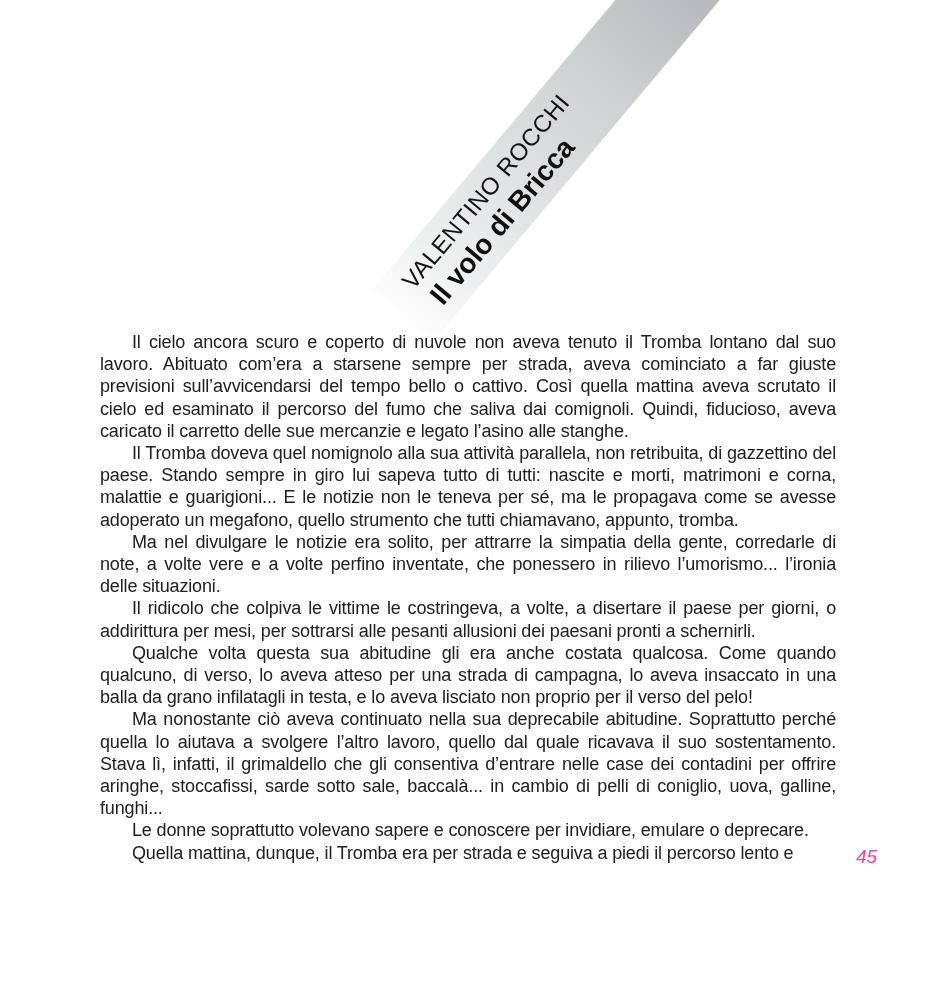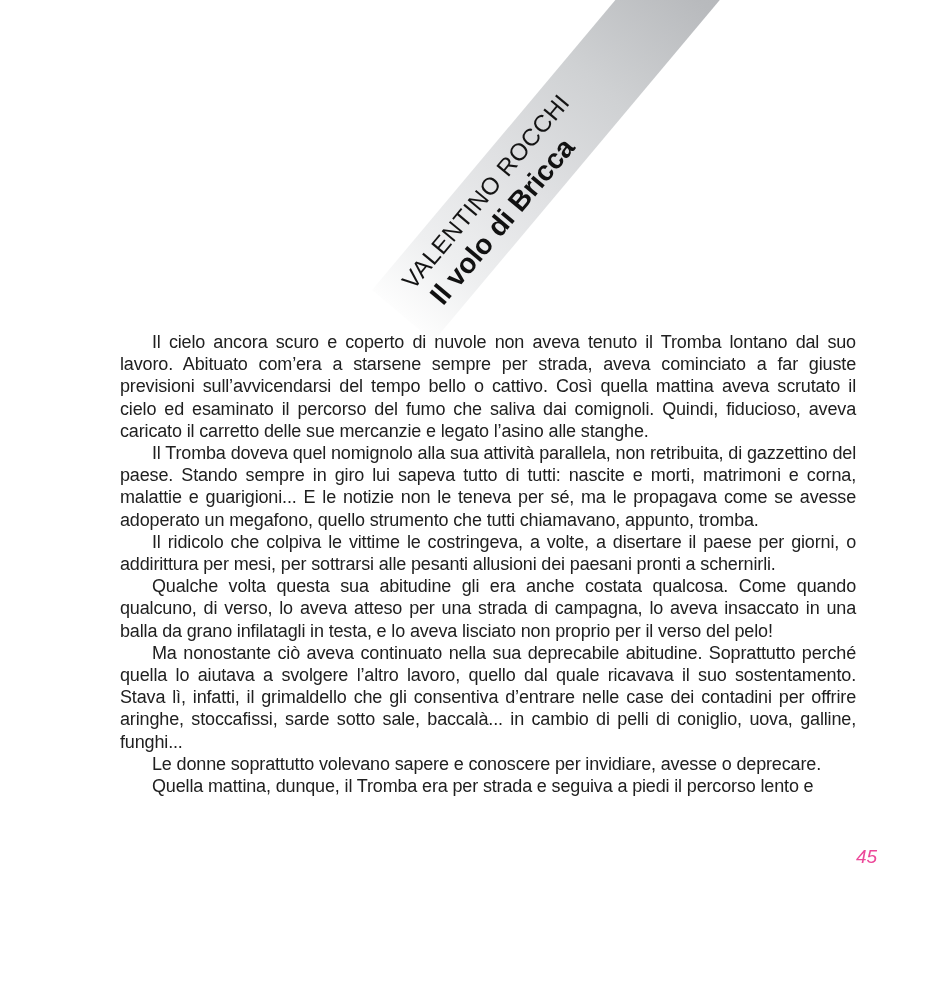--- a/index.html
+++ b/index.html
@@ -60,21 +60,20 @@
   .text-block {
     position: absolute;
     left: 100px;
     top: 331px;
     width: 736px;
     color: #202020;
     font-size: 18px;
     line-height: 22.2px;
     letter-spacing: -0.15px;
     text-align: justify;
-    margin-left: 20px;
   }
   .text-block p {
     margin: 0;
     padding: 0;
     text-indent: 32px;
   }
   
   .page-number {
     position: absolute;
     top: 846px;
@@ -90,22 +89,23 @@
 <div class="page">
 
   <div class="ribbon">
     <div class="ribbon-author">VALENTINO ROCCHI</div>
     <div class="ribbon-title">Il volo di Bricca</div>
   </div>
 
   <div class="text-block">
     <p>Il cielo ancora scuro e coperto di nuvole non aveva tenuto il Tromba lontano dal suo lavoro. Abituato com’era a starsene sempre per strada, aveva cominciato a far giuste previsioni sull’avvicendarsi del tempo bello o cattivo. Così quella mattina aveva scrutato il cielo ed esaminato il percorso del fumo che saliva dai comignoli. Quindi, fiducioso, aveva caricato il carretto delle sue mercanzie e legato l’asino alle stanghe.</p>
     <p>Il Tromba doveva quel nomignolo alla sua attività parallela, non retribuita, di gazzettino del paese. Stando sempre in giro lui sapeva tutto di tutti: nascite e morti, matrimoni e corna, malattie e guarigioni... E le notizie non le teneva per sé, ma le propagava come se avesse adoperato un megafono, quello strumento che tutti chiamavano, appunto, tromba.</p>
+    <p>Ma nel divulgare le notizie era solito, per attrarre la simpatia della gente, corredarle di note, a volte vere e a volte perfino inventate, che ponessero in rilievo l’umorismo... l’ironia delle situazioni.</p>
     <p>Il ridicolo che colpiva le vittime le costringeva, a volte, a disertare il paese per giorni, o addirittura per mesi, per sottrarsi alle pesanti allusioni dei paesani pronti a schernirli.</p>
     <p>Qualche volta questa sua abitudine gli era anche costata qualcosa. Come quando qualcuno, di verso, lo aveva atteso per una strada di campagna, lo aveva insaccato in una balla da grano infilatagli in testa, e lo aveva lisciato non proprio per il verso del pelo!</p>
     <p>Ma nonostante ciò aveva continuato nella sua deprecabile abitudine. Soprattutto perché quella lo aiutava a svolgere l’altro lavoro, quello dal quale ricavava il suo sostentamento. Stava lì, infatti, il grimaldello che gli consentiva d’entrare nelle case dei contadini per offrire aringhe, stoccafissi, sarde sotto sale, baccalà... in cambio di pelli di coniglio, uova, galline, funghi...</p>
-    <p>Le donne soprattutto volevano sapere e conoscere per invidiare, avesse o deprecare.</p>
+    <p>Le donne soprattutto volevano sapere e conoscere per invidiare, emulare o deprecare.</p>
     <p>Quella mattina, dunque, il Tromba era per strada e seguiva a piedi il percorso lento e</p>
   </div>
 
   <div class="page-number">45</div>
 
 </div>
 
 </body></html>

